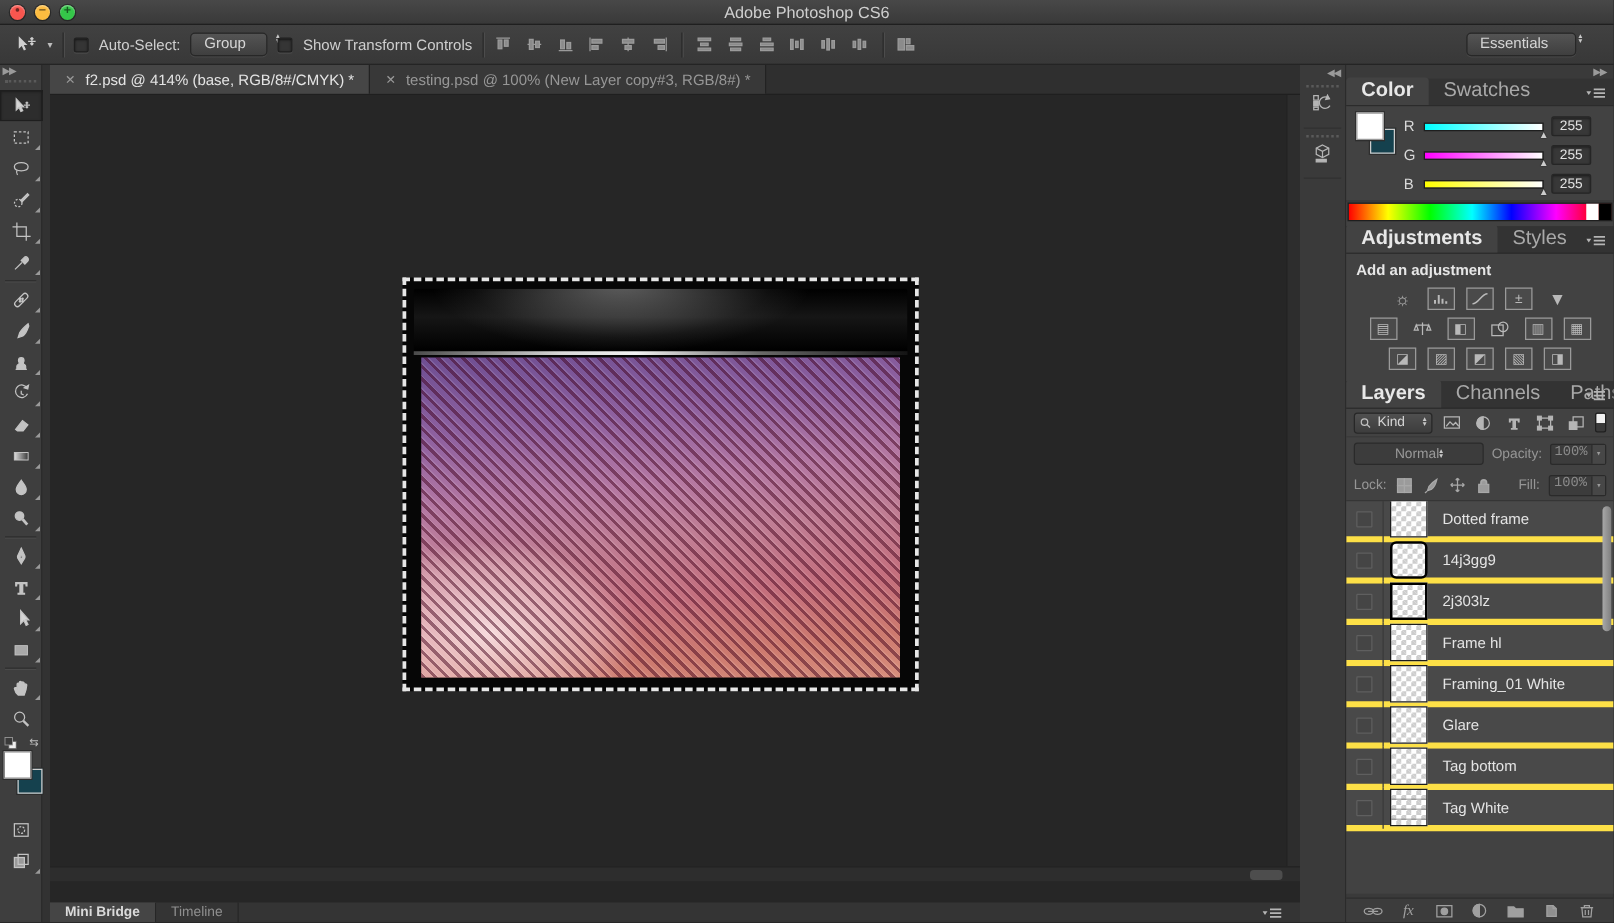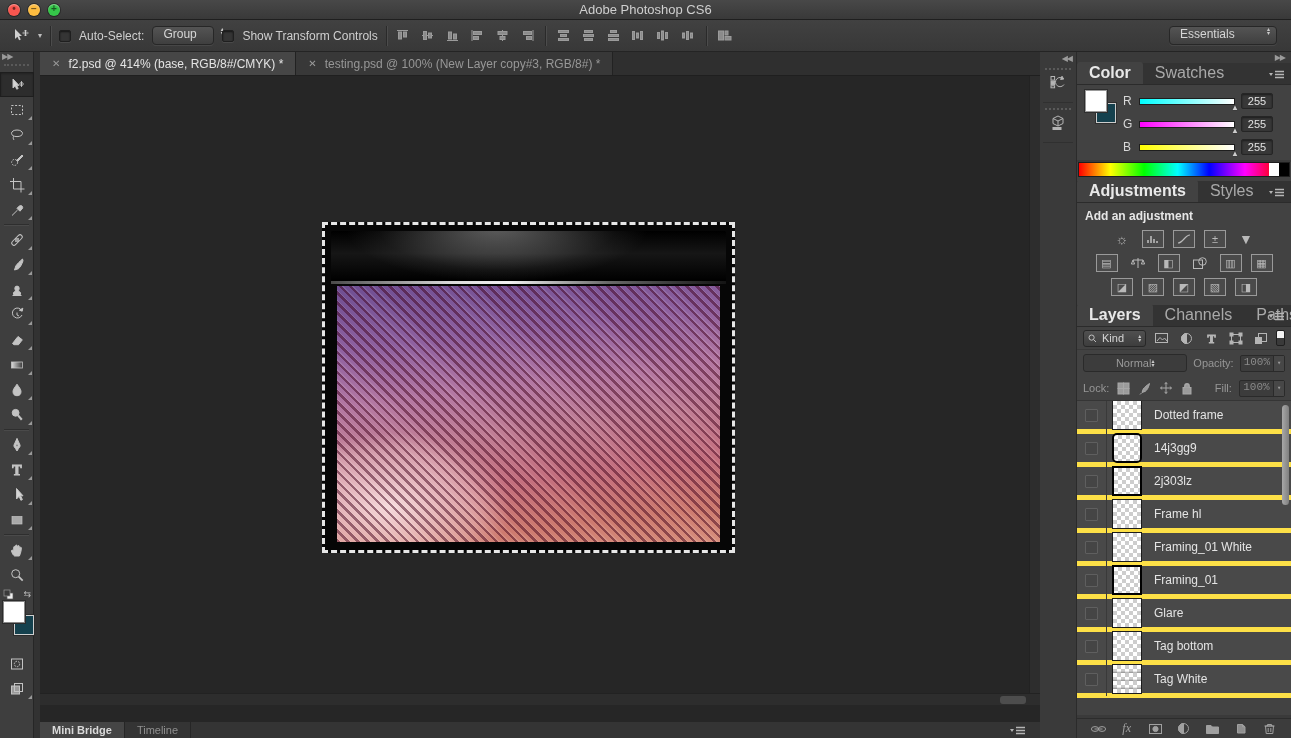--- a/index.html
+++ b/index.html
@@ -26,21 +26,21 @@
   .chk { width:12px; height:12px; background:#353535; border:1px solid #1f1f1f;
          box-shadow:inset 0 1px 2px rgba(0,0,0,.6), 0 1px 0 rgba(255,255,255,.08); border-radius:2px; }
   .olabel { color:#cfcfcf; font-size:12px; }
   .pill { display:flex; gap:24px; height:19px; padding:0 6px 0 10px;
           background:linear-gradient(#545454,#3f3f3f); border:1px solid #272727; border-radius:4px;
           color:#d6d6d6; font-size:12px; box-shadow:0 1px 0 rgba(255,255,255,.07); }
   .updown { display:flex; flex-direction:column; line-height:4px; font-size:6px; color:#c9c9c9; }
   .alignicons { display:flex; align-items:center; gap:10px; }
   .alignicons svg { display:block; }
   .aic * { stroke:#9b9b9b; fill:#8b8b8b; }
-  #workspace-pill { margin-left:auto; margin-right:4px; width:108px; justify-content:space-between; }
+  #workspace-pill { margin-left:auto; margin-right:20px; width:88px; justify-content:space-between; }
 
   
   #toolcol { position:absolute; left:0; top:52px; width:34px; height:686px;
     background:#3e3e3e; border-right:1px solid #262626; }
   #toolcol .collapse { height:12px; text-align:left; padding-left:2px; color:#9a9a9a; font-size:8px; letter-spacing:-1px; }
   #toolcol .grip { height:6px; margin:0 4px 2px; border-top:2px dotted #5a5a5a; }
   .tool { width:34px; height:25px; display:flex; align-items:center; justify-content:center; position:relative; }
   .tool.sel { background:#2d2d2d; box-shadow:inset 0 0 0 1px #1e1e1e, inset 0 1px 3px rgba(0,0,0,.5); }
   .tool .fly { position:absolute; right:2px; bottom:2px; width:0; height:0;
                border-left:4px solid transparent; border-bottom:4px solid #9a9a9a; }
@@ -796,27 +796,20 @@
         <div class="eyewell">
             <div class="eyebox"></div>
           </div>
         <div class="lthumb"></div>
         <span class="lname">Framing_01 White</span>
       </div>
       <div class="layer">
         <div class="eyewell">
             <div class="eyebox"></div>
           </div>
-        <div class="lthumb darkframe"></div>
-        <span class="lname">Framing_01</span>
-      </div>
-      <div class="layer">
-        <div class="eyewell">
-            <div class="eyebox"></div>
-          </div>
         <div class="lthumb"></div>
         <span class="lname">Glare</span>
       </div>
       <div class="layer">
         <div class="eyewell">
             <div class="eyebox"></div>
           </div>
         <div class="lthumb"></div>
         <span class="lname">Tag bottom</span>
       </div>

